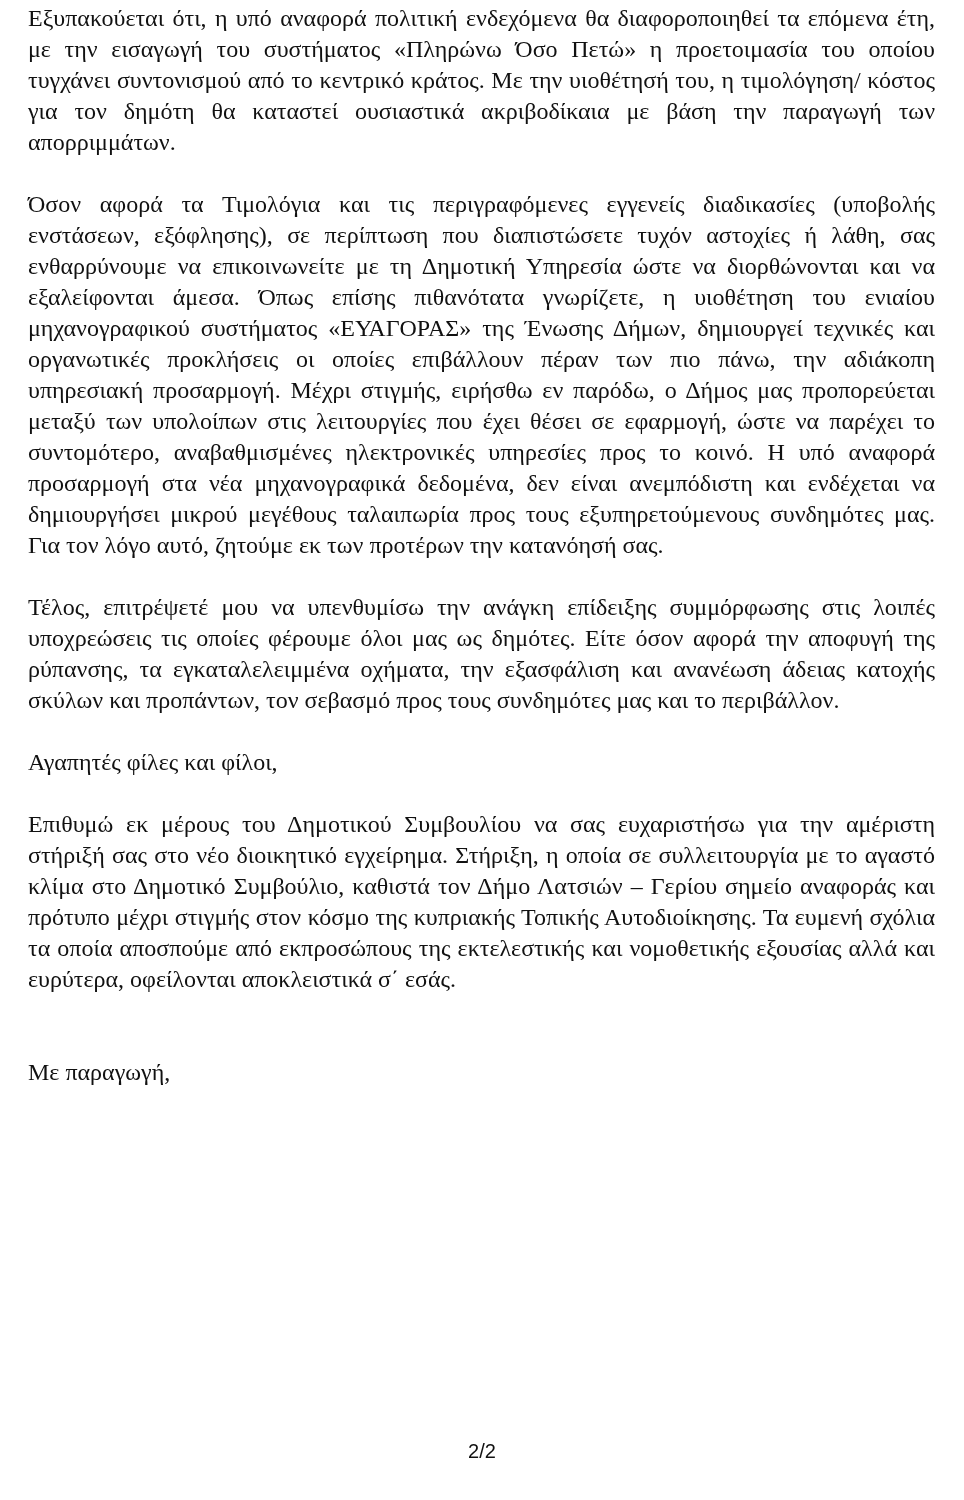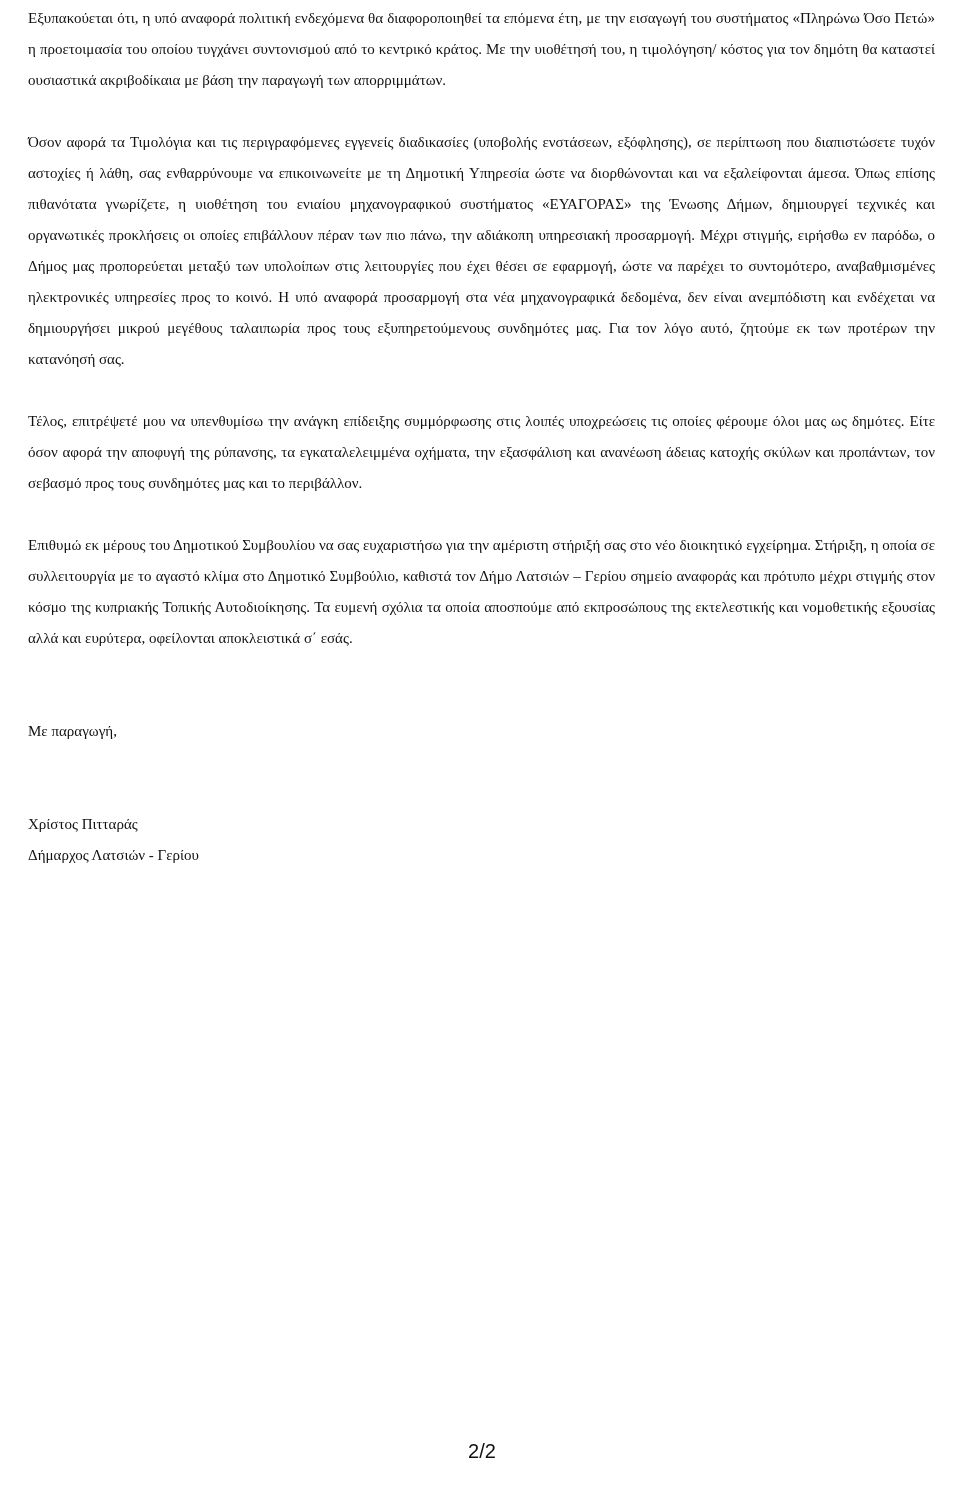--- a/index.html
+++ b/index.html
@@ -13,21 +13,21 @@
       position: relative;
       overflow: hidden;
       color: #111111;
     }
     .page {
       position: absolute;
       left: 28px;
       top: 3px;
       width: 907px;
       font-family: "Liberation Serif", "DejaVu Serif", serif;
-      font-size: 15px;
+      font-size: 24px;
       line-height: 31px;
     }
     .para {
       margin: 0 0 31px 0;
       text-align: justify;
     }
     .salutation {
       margin: 0 0 31px 0;
     }
     .closing {
@@ -50,21 +50,18 @@
       color: #111111;
     }
   </style>
 </head>
 <body>
 
 <div class="page">
   <p class="para">Εξυπακούεται ότι, η υπό αναφορά πολιτική ενδεχόμενα θα διαφοροποιηθεί τα επόμενα έτη, με την εισαγωγή του συστήματος «Πληρώνω Όσο Πετώ» η προετοιμασία του οποίου τυγχάνει συντονισμού από το κεντρικό κράτος. Με την υιοθέτησή του, η τιμολόγηση/ κόστος για τον δημότη θα καταστεί ουσιαστικά ακριβοδίκαια με βάση την παραγωγή των απορριμμάτων.</p>
   <p class="para">Όσον αφορά τα Τιμολόγια και τις περιγραφόμενες εγγενείς διαδικασίες (υποβολής ενστάσεων, εξόφλησης), σε περίπτωση που διαπιστώσετε τυχόν αστοχίες ή λάθη, σας ενθαρρύνουμε να επικοινωνείτε με τη Δημοτική Υπηρεσία ώστε να διορθώνονται και να εξαλείφονται άμεσα. Όπως επίσης πιθανότατα γνωρίζετε, η υιοθέτηση του ενιαίου μηχανογραφικού συστήματος «ΕΥΑΓΟΡΑΣ» της Ένωσης Δήμων, δημιουργεί τεχνικές και οργανωτικές προκλήσεις οι οποίες επιβάλλουν πέραν των πιο πάνω, την αδιάκοπη υπηρεσιακή προσαρμογή. Μέχρι στιγμής, ειρήσθω εν παρόδω, ο Δήμος μας προπορεύεται μεταξύ των υπολοίπων στις λειτουργίες που έχει θέσει σε εφαρμογή, ώστε να παρέχει το συντομότερο, αναβαθμισμένες ηλεκτρονικές υπηρεσίες προς το κοινό. Η υπό αναφορά προσαρμογή στα νέα μηχανογραφικά δεδομένα, δεν είναι ανεμπόδιστη και ενδέχεται να δημιουργήσει μικρού μεγέθους ταλαιπωρία προς τους εξυπηρετούμενους συνδημότες μας. Για τον λόγο αυτό, ζητούμε εκ των προτέρων την κατανόησή σας.</p>
   <p class="para">Τέλος, επιτρέψετέ μου να υπενθυμίσω την ανάγκη επίδειξης συμμόρφωσης στις λοιπές υποχρεώσεις τις οποίες φέρουμε όλοι μας ως δημότες. Είτε όσον αφορά την αποφυγή της ρύπανσης, τα εγκαταλελειμμένα οχήματα, την εξασφάλιση και ανανέωση άδειας κατοχής σκύλων και προπάντων, τον σεβασμό προς τους συνδημότες μας και το περιβάλλον.</p>
+  <div class="salutation">Αγαπητές φίλες και φίλοι,</div>
   <p class="para">Επιθυμώ εκ μέρους του Δημοτικού Συμβουλίου να σας ευχαριστήσω για την αμέριστη στήριξή σας στο νέο διοικητικό εγχείρημα.  Στήριξη, η οποία σε συλλειτουργία με το αγαστό κλίμα στο Δημοτικό Συμβούλιο, καθιστά τον Δήμο Λατσιών – Γερίου σημείο αναφοράς και πρότυπο μέχρι στιγμής στον κόσμο της κυπριακής Τοπικής Αυτοδιοίκησης.  Τα ευμενή σχόλια τα οποία αποσπούμε από εκπροσώπους της εκτελεστικής και νομοθετικής εξουσίας αλλά και ευρύτερα, οφείλονται αποκλειστικά σ΄ εσάς.</p>
   <div class="closing">Με παραγωγή,</div>
-  <div class="signature">
-    <div>Χρίστος Πιτταράς</div>
-    <div>Δήμαρχος Λατσιών - Γερίου</div>
-  </div>
 </div>
 
 <div class="page-number">2/2</div>
 
 </body></html>

